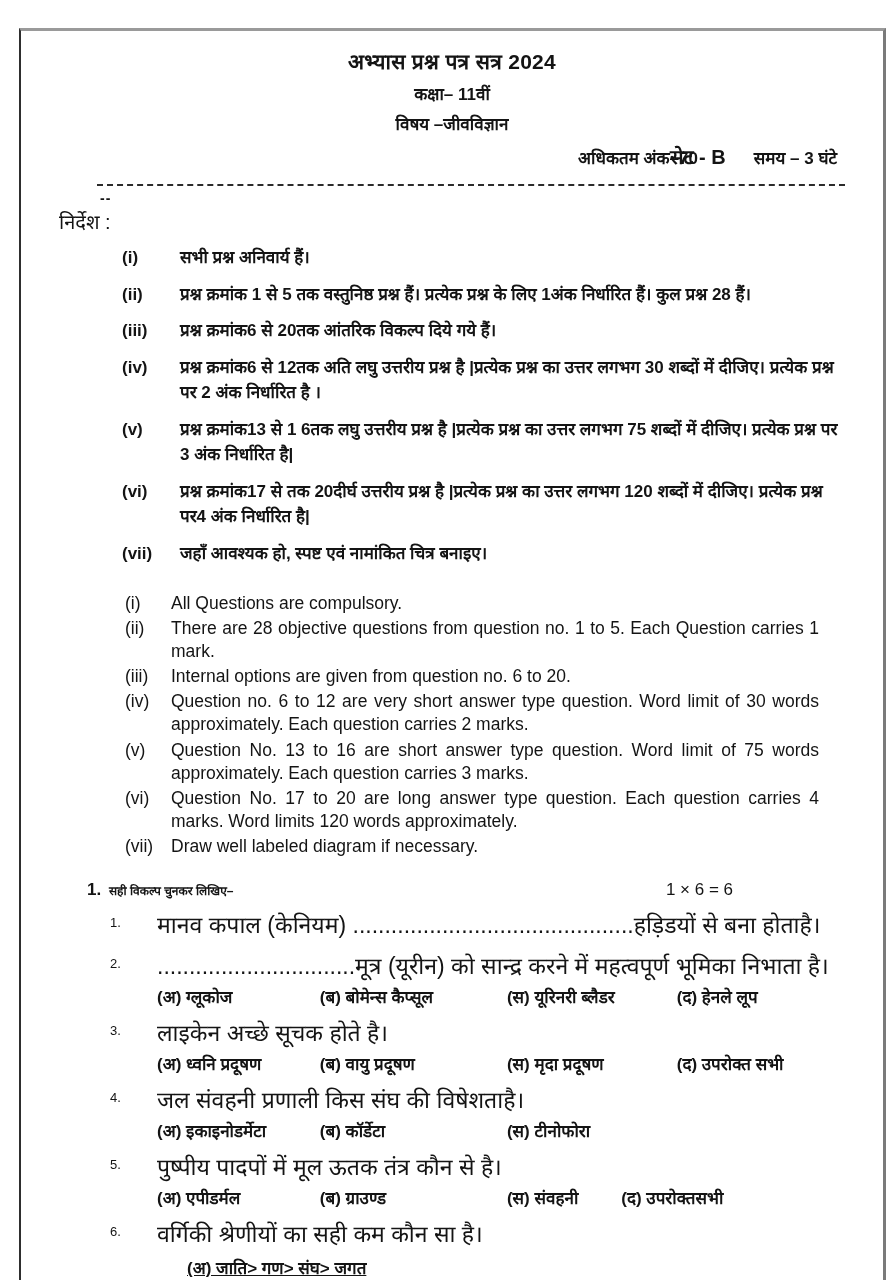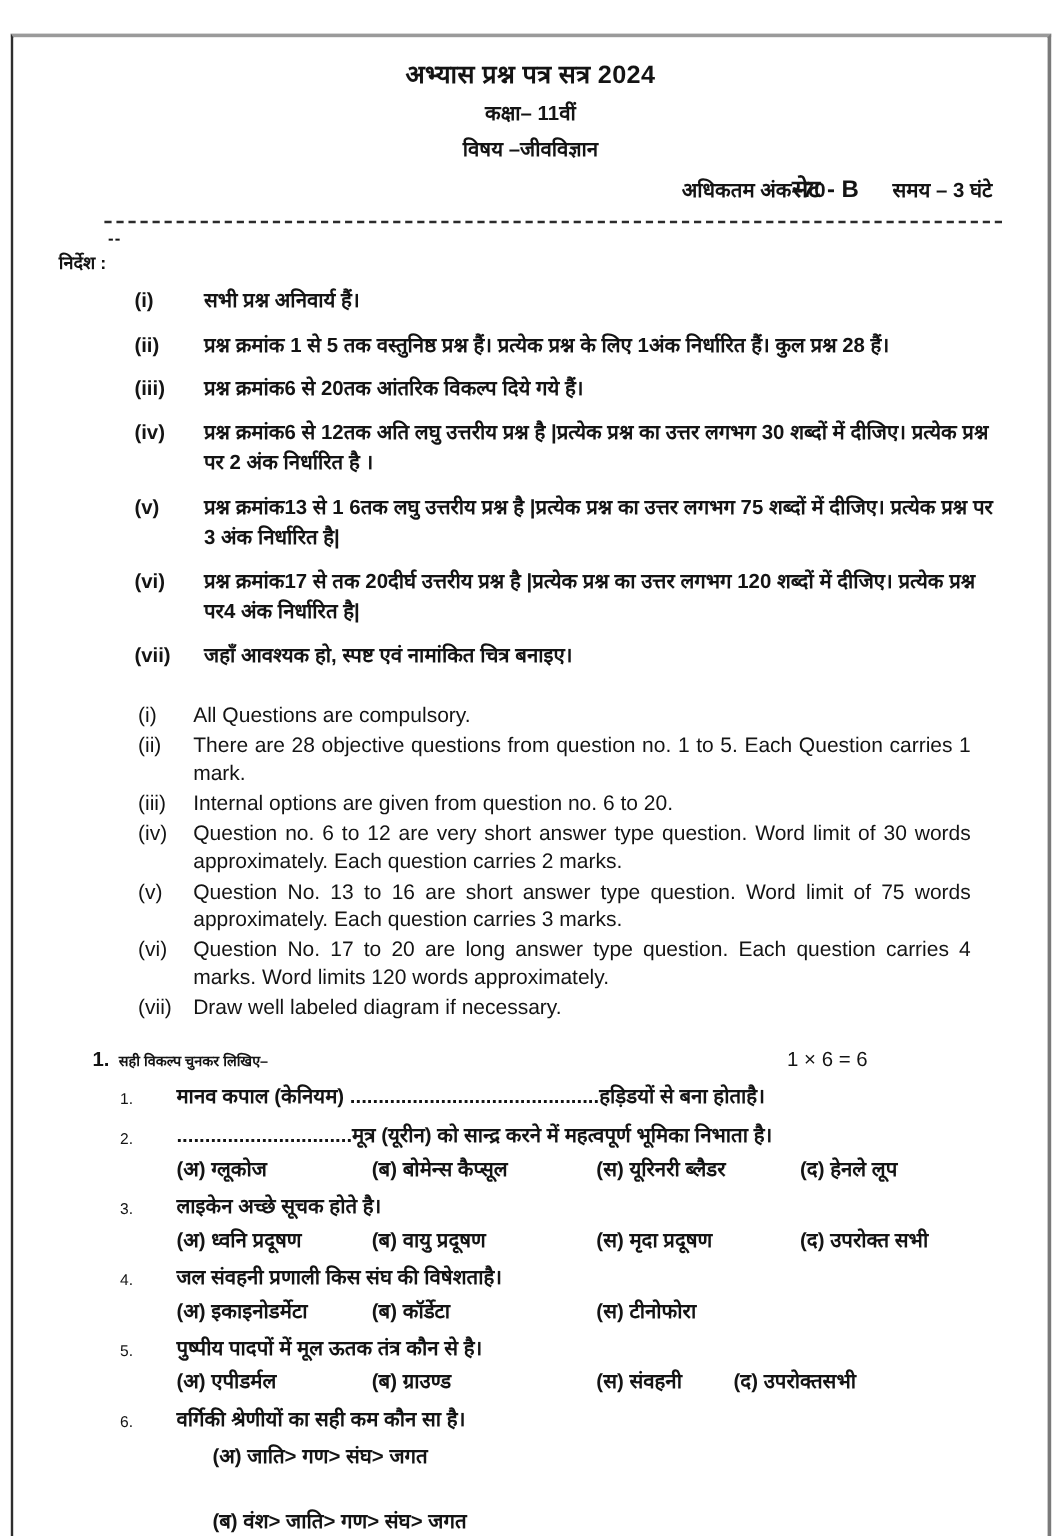--- a/index.html
+++ b/index.html
@@ -3,21 +3,21 @@
 <meta charset="utf-8">
 <style>
   html,body{margin:0;padding:0;}
   body{
     width:886px;height:1280px;position:relative;overflow:hidden;
     background:#ffffff;color:#141414;
     font-family:"Liberation Sans","DejaVu Sans",sans-serif;
     -webkit-font-smoothing:antialiased;
   }
   .page-frame{
-    position:absolute;left:9px;top:28px;width:867px;height:1252px;
+    position:absolute;left:19px;top:28px;width:867px;height:1252px;
     border-top:3px solid #9a9a9a;
     border-left:2px solid #2e2e2e;
     border-right:3px solid #7a7a7a;
     box-sizing:border-box;
     background:#fff;
   }
   .content{padding:10px 38px 0 38px;}
 
   
   .hdr-center{text-align:center;font-weight:bold;}
@@ -31,51 +31,51 @@
   .meta-left{font-size:17px;}
   .meta-set{font-size:20px;transform:translateX(-28px);}
   .meta-right{font-size:17px;}
   .dashed-rule{
     border:none;border-top:2px dashed #2b2b2b;
     margin:14px 0 0 38px;height:0;
   }
   .tiny-dashes{font-weight:bold;font-size:14px;margin:4px 0 0 41px;letter-spacing:1px;}
 
   
-  .hi-heading{font-size:15px;font-weight:bold;margin:2px 0 10px 0;}
+  .hi-heading{font-size:20px;font-weight:normal;margin:2px 0 10px 0;}
   .hi-item{display:flex;margin-bottom:11px;line-height:1.5;}
   .hi-num{flex:0 0 58px;margin-left:63px;font-weight:600;font-size:17px;}
   .hi-text{flex:1;font-weight:600;font-size:17px;}
 
   
   .en-block{margin-top:26px;}
   .en-item{display:flex;line-height:1.32;margin-bottom:2px;padding-right:26px;}
   .en-num{flex:0 0 46px;margin-left:66px;font-size:17.5px;}
   .en-text{flex:1;font-size:17.5px;text-align:justify;}
 
   
   .q-block{margin-top:22px;}
   .q-head{display:flex;align-items:baseline;}
   .q-num{flex:0 0 22px;margin-left:28px;font-size:17px;font-weight:600;}
   .q-text{font-size:12px;font-weight:600;}
   .q-marks{margin-left:auto;margin-right:112px;font-size:17px;}
 
   .subq{display:flex;margin:10px 0 3px 0;line-height:1.35;}
   .subq-num{flex:0 0 47px;margin-left:51px;font-size:13px;padding-top:4px;}
-  .subq-text{flex:1;font-size:17px;font-weight:700;padding-right:10px;}
+  .subq-text{flex:1;font-size:23px;font-weight:400;padding-right:10px;}
 
   .opts{
     display:grid;grid-template-columns:23.5% 27% 24.5% 25%;
     margin:2px 0 4px 98px;width:693px;
   }
   .opts.tight{grid-template-columns:23.5% 27% 16.5% 33%;}
   .opt{font-size:17px;font-weight:600;white-space:nowrap;}
 
   .opts-stacked{margin:6px 0 0 128px;}
-  .opts-stacked .opt{display:block;margin-bottom:31px;}
+  .opts-stacked .opt{display:block;margin-bottom:31px;text-decoration:underline;}
 </style>
 </head>
 <body>
 
 <div class="page-frame">
   <div class="content">
 
     <div class="hdr-center exam-title">अभ्यास प्रश्न पत्र सत्र 2024</div>
     <div class="hdr-center class-line">कक्षा– 11वीं</div>
     <div class="hdr-center subject-line">विषय –जीवविज्ञान</div>

